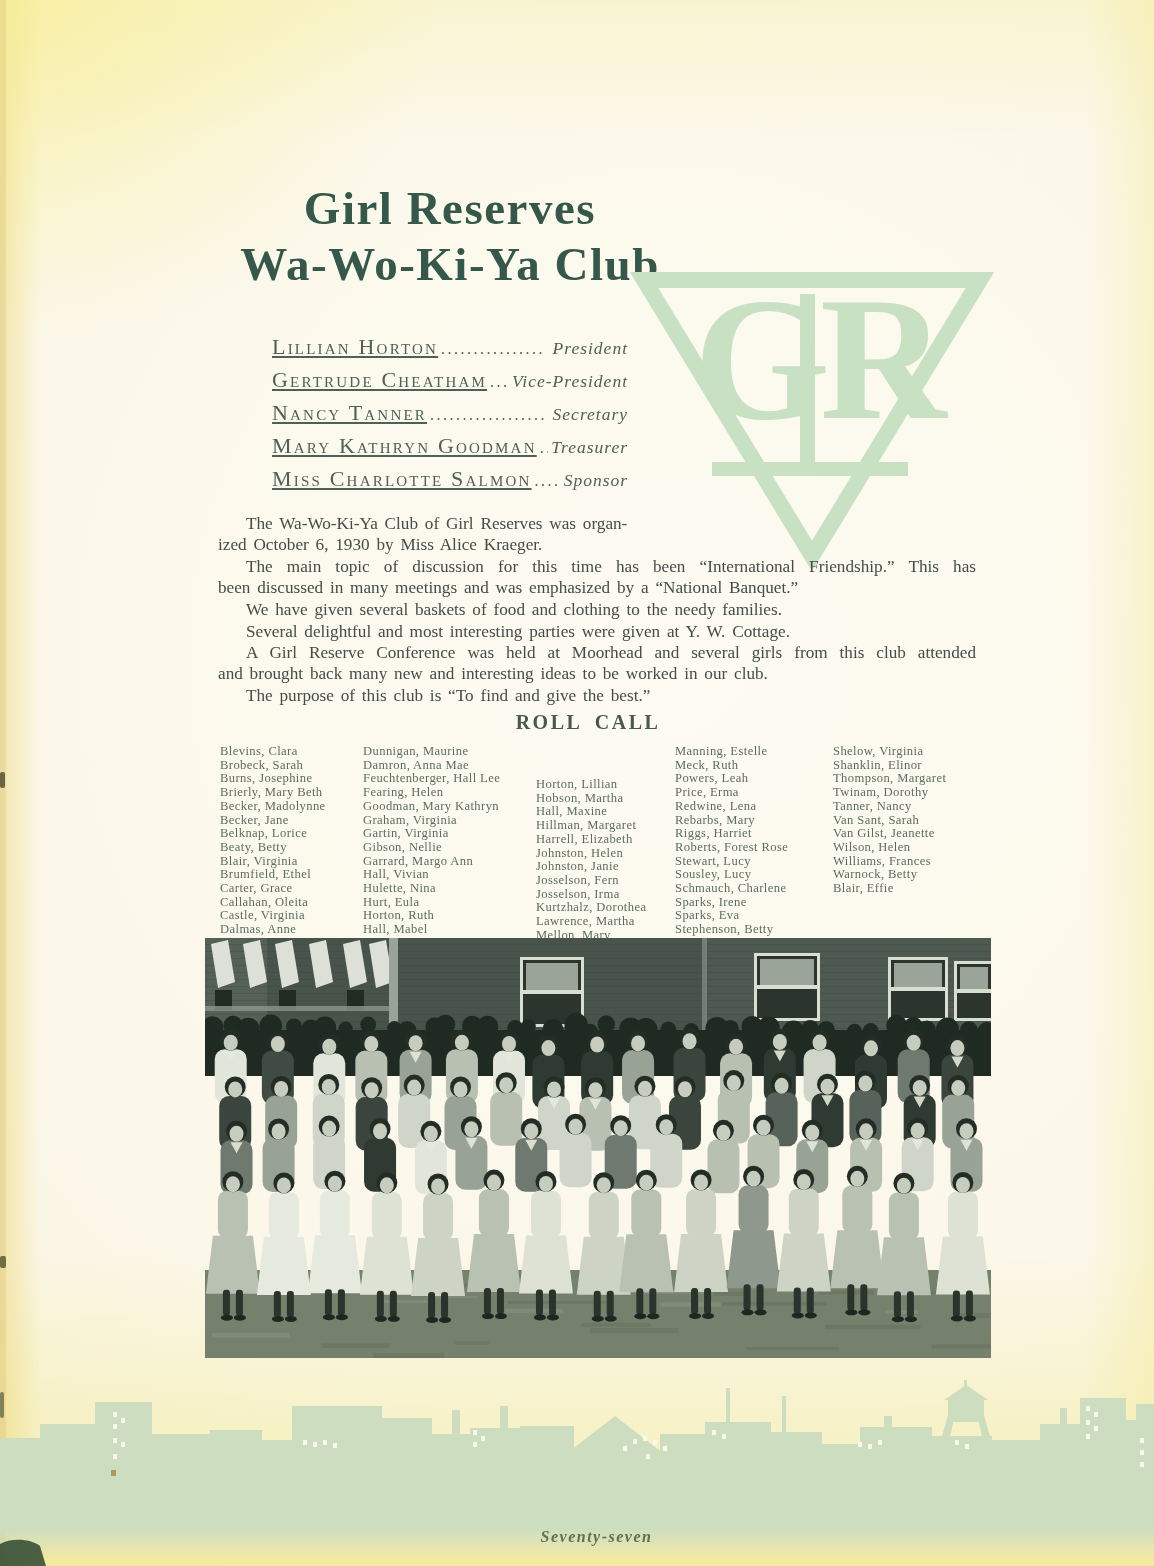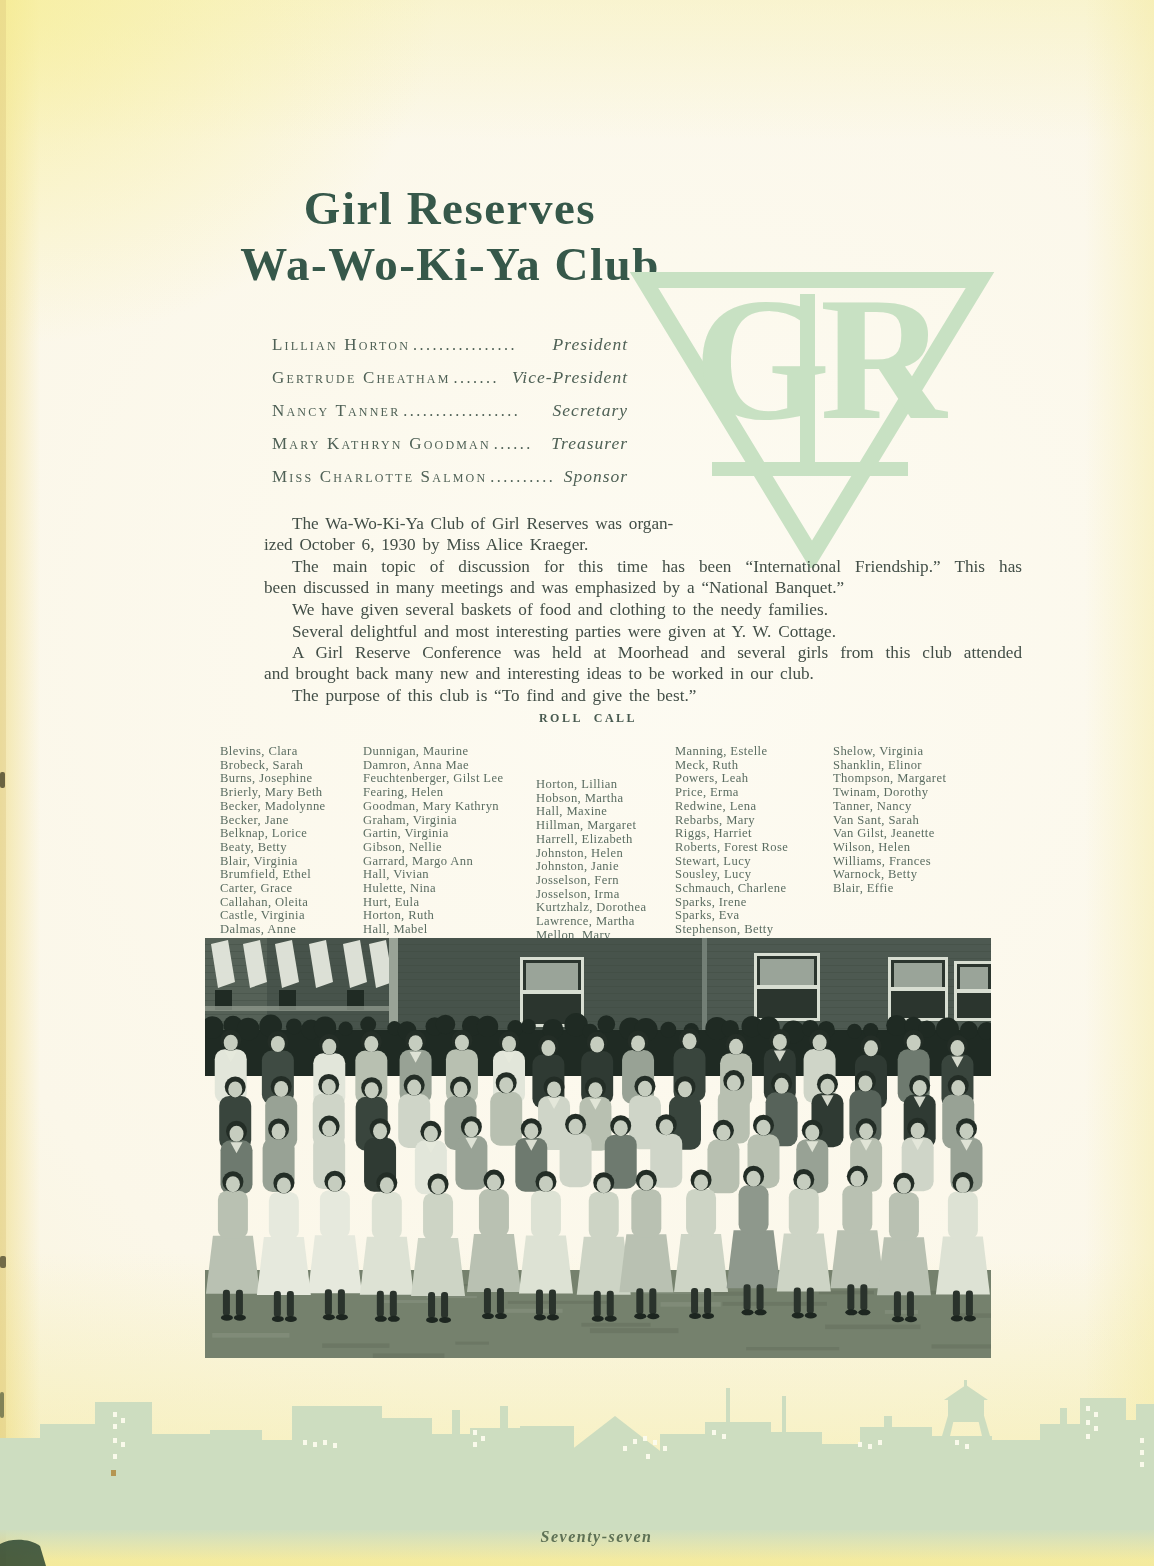--- a/index.html
+++ b/index.html
@@ -15,35 +15,35 @@
       radial-gradient(120% 90% at 58% 42%, #fdfbf2 0%, #fbf7e9 55%, #f8f2d6 85%, #f6eec0 100%);
   }
   .abs{position:absolute;}
   
   .title{left:0;top:180;width:900px;text-align:center;color:var(--title-green,#36584a);
     font-weight:bold;font-size:47px;line-height:56px;letter-spacing:1.5px;}
   .title{top:180px;}
   
   .officers{left:272px;top:334px;width:356px;}
   .off-row{display:flex;align-items:baseline;height:33px;color:var(--officer-text,#4f6156);}
-  .off-name{font-variant:small-caps;font-size:17px;letter-spacing:2.2px;white-space:nowrap;}
+  .off-name{font-variant:small-caps;font-size:22px;letter-spacing:2.2px;white-space:nowrap;text-decoration:underline;}
   .off-dots{flex:1;overflow:hidden;white-space:nowrap;font-size:16px;letter-spacing:2.5px;margin:0 3px;}
   .off-role{font-style:italic;font-size:17.5px;letter-spacing:1px;white-space:nowrap;color:var(--officer-text,#4f6156);}
   
   .emblem{left:628px;top:266px;width:368px;height:302px;}
   
-  .bodytext{left:218px;top:514px;width:758px;color:var(--body-text,#424e47);font-size:17.2px;margin-left:46px;}
+  .bodytext{left:218px;top:514px;width:758px;color:var(--body-text,#424e47);font-size:17.2px;}
   .para{margin:0 0 1px 0;}
   .para.narrow{width:460px;}
   .line{line-height:20.9px;word-spacing:2.5px;}
   .line.first{text-indent:28px;}
   .line.j{text-align:justify;text-align-last:justify;}
   
   .rc-head{left:218px;top:711px;width:740px;text-align:center;color:var(--heading-text,#485a50);
-    font-size:12px;font-weight:bold;letter-spacing:2.5px;word-spacing:6px;}
+    font-size:20px;font-weight:bold;letter-spacing:2.5px;word-spacing:6px;}
   .rollcall{left:0;top:745px;width:957px;height:195px;}
   .rc-col{position:absolute;top:0;white-space:nowrap;color:var(--roll-text,#5b6d62);}
   .rc-name{font-size:12.6px;line-height:13.7px;letter-spacing:.4px;}
   
   .photo{left:205px;top:938px;width:786px;height:420px;}
   
   .skyline{left:0;top:1380px;width:1154px;height:186px;}
   
   .pagenum{left:218px;top:1528px;width:757px;text-align:center;font-style:italic;font-weight:bold;
     font-size:16px;letter-spacing:1.5px;color:var(--page-number-green,#5e7155);}
@@ -143,21 +143,21 @@
         <div class="rc-name">Blair, Virginia</div>
         <div class="rc-name">Brumfield, Ethel</div>
         <div class="rc-name">Carter, Grace</div>
         <div class="rc-name">Callahan, Oleita</div>
         <div class="rc-name">Castle, Virginia</div>
         <div class="rc-name">Dalmas, Anne</div>
       </div>
       <div class="rc-col" style="left: 363px;">
         <div class="rc-name">Dunnigan, Maurine</div>
         <div class="rc-name">Damron, Anna Mae</div>
-        <div class="rc-name">Feuchtenberger, Gilst Lee</div>
+        <div class="rc-name">Feuchtenberger, Hall Lee</div>
         <div class="rc-name">Fearing, Helen</div>
         <div class="rc-name">Goodman, Mary Kathryn</div>
         <div class="rc-name">Graham, Virginia</div>
         <div class="rc-name">Gartin, Virginia</div>
         <div class="rc-name">Gibson, Nellie</div>
         <div class="rc-name">Garrard, Margo Ann</div>
         <div class="rc-name">Hall, Vivian</div>
         <div class="rc-name">Hulette, Nina</div>
         <div class="rc-name">Hurt, Eula</div>
         <div class="rc-name">Horton, Ruth</div>

